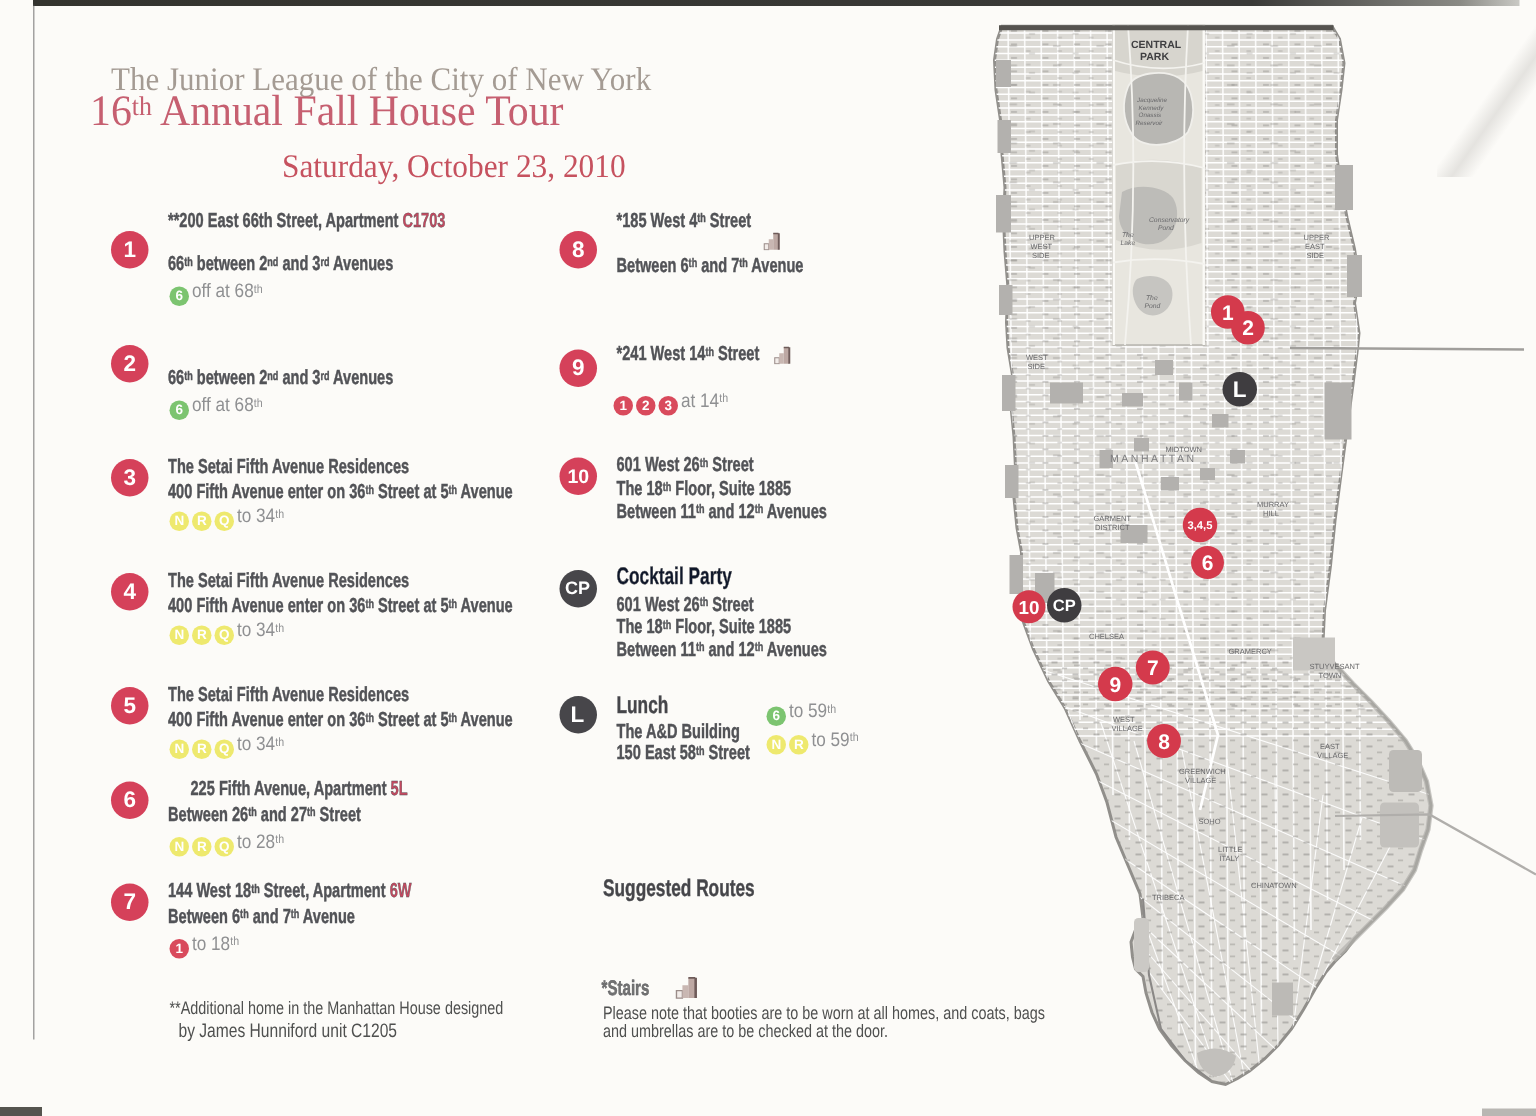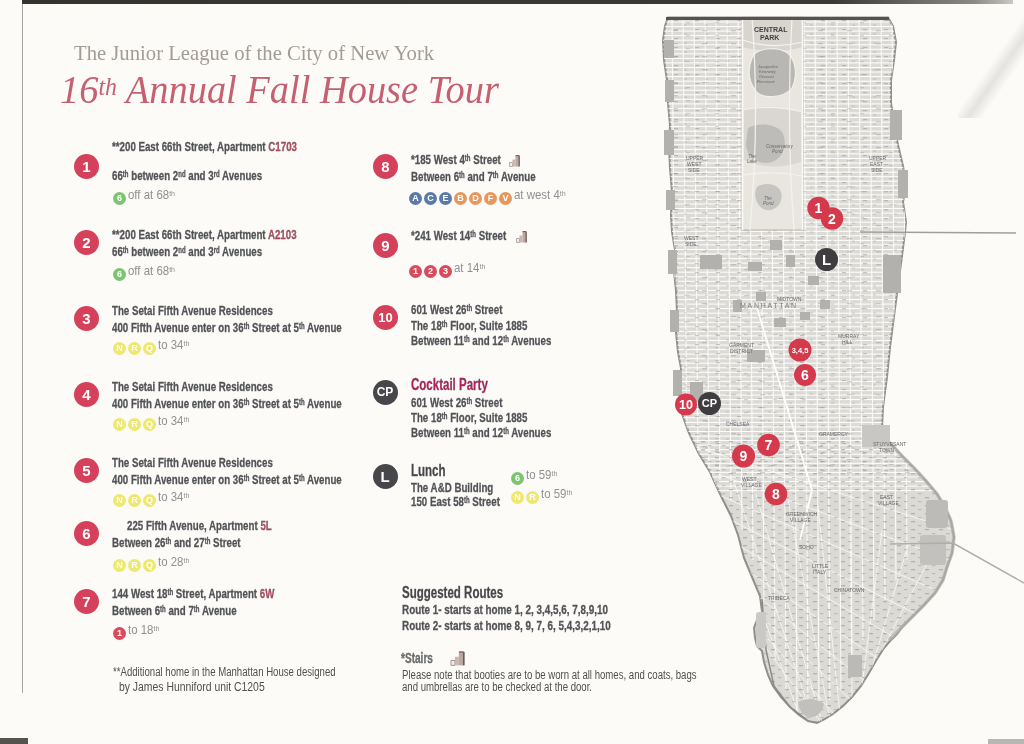--- a/index.html
+++ b/index.html
@@ -23,32 +23,32 @@
 .bb{background:#5b7aa8}
 .bo{background:#e5975e}
 .serif{font-family:"Liberation Serif",serif}
 </style>
 </head>
 <body>
 <div id="page">
 
 <div class="abs serif" style="left:74px;top:42px;font-size:22px;color:#a49b93"><span class="ch" style="transform:scaleX(.94)" id="hdr1">The Junior League of the City of New York</span></div>
 
-<div class="abs serif" style="left:60px;top:70px;font-size:40px;font-style:italic;color:#c65f70"><span class="ch" style="transform:scaleX(.96)" id="hdr2">16<sup>th</sup> Annual Fall House Tour</span></div>
-
+<div class="abs serif" style="left:60px;top:60px;font-size:29px;color:#c65f70"><span class="ch" style="transform:scaleX(.96)" id="hdr2">16<sup>th</sup> Annual Fall House Tour</span></div>
+
+<div class="abs serif" style="left:188px;top:100px;font-size:22px;color:#c6525f"><span class="ch" style="transform:scaleX(.95)" id="hdr3">Saturday, October 23, 2010</span></div>
 
 <div class="mk" style="left:74px;top:153.5px">1</div>
 
 <div class="abs b" style="left:112px;top:140px"><span class="c">**200 East 66th Street, Apartment <span class="red">C1703</span></span></div>
 <div class="abs b" style="left:112px;top:168.6px"><span class="c">66<sup>th</sup> between 2<sup>nd</sup> and 3<sup>rd</sup> Avenues</span></div>
 <div class="abs" style="left:113px;top:185.5px"><span class="bu-row"><span class="bu bg">6</span></span><span class="gray">off at 68<sup>th</sup></span></div>
 
 <div class="mk" style="left:74px;top:229.5px">2</div>
 
-<div class="abs b" style="left:112px;top:227.8px"><span class="c">**200 East 66th Street, Apartment <span class="red">A2103</span></span></div>
 <div class="abs b" style="left:112px;top:244.6px"><span class="c">66<sup>th</sup> between 2<sup>nd</sup> and 3<sup>rd</sup> Avenues</span></div>
 <div class="abs" style="left:113px;top:261.5px"><span class="bu-row"><span class="bu bg">6</span></span><span class="gray">off at 68<sup>th</sup></span></div>
 
 <div class="mk" style="left:74px;top:305.5px">3</div>
 
 <div class="abs b" style="left:112px;top:303.8px"><span class="c">The Setai Fifth Avenue Residences</span></div>
 <div class="abs b" style="left:112px;top:320.6px"><span class="c">400 Fifth Avenue enter on 36<sup>th</sup> Street at 5<sup>th</sup> Avenue</span></div>
 <div class="abs" style="left:113px;top:335.5px"><span class="bu-row"><span class="bu by">N</span><span class="bu by">R</span><span class="bu by">Q</span></span><span class="gray">to 34<sup>th</sup></span></div>
 
 <div class="mk" style="left:74px;top:381.5px">4</div>
@@ -70,31 +70,30 @@
 <div class="abs" style="left:113px;top:552.5px"><span class="bu-row"><span class="bu by">N</span><span class="bu by">R</span><span class="bu by">Q</span></span><span class="gray">to 28<sup>th</sup></span></div>
 
 <div class="mk" style="left:74px;top:588.5px">7</div>
 
 <div class="abs b" style="left:112px;top:586.8px"><span class="c">144 West 18<sup>th</sup> Street, Apartment <span class="red">6W</span></span></div>
 <div class="abs b" style="left:112px;top:603.6px"><span class="c">Between 6<sup>th</sup> and 7<sup>th</sup> Avenue</span></div>
 <div class="abs" style="left:113px;top:620.5px"><span class="bu-row"><span class="bu br">1</span></span><span class="gray">to 18<sup>th</sup></span></div>
 
 <div class="mk" style="left:373px;top:153.5px">8</div>
 
-<div class="abs b" style="left:411px;top:153px"><span class="c">*185 West 4<sup>th</sup> Street</span></div>
+<div class="abs b" style="left:411px;top:140px"><span class="c">*185 West 4<sup>th</sup> Street</span></div>
 
 <svg class="abs" style="left:508px;top:154px" width="14" height="13">
       <path d="M1.5,8.5 h3 v4 h-3 z" fill="#f2ece9" stroke="#9a8c89" stroke-width=".7"></path>
       <path d="M4.5,5.5 h3 v7 h-3 z" fill="#c9b7b2"></path>
       <path d="M7.5,1.5 h3.5 v11 h-3.5 z" fill="#bda8a3"></path>
       <path d="M11.2,1.5 v11" stroke="#6e5b59" stroke-width="1.3"></path>
       <path d="M7.5,1.6 h3.5" stroke="#6e5b59" stroke-width="1"></path>
     </svg>
 <div class="abs b" style="left:411px;top:169.6px"><span class="c">Between 6<sup>th</sup> and 7<sup>th</sup> Avenue</span></div>
-<div class="abs" style="left:409px;top:185.5px"><span class="bu-row"><span class="bu bb">A</span><span class="bu bb">C</span><span class="bu bb">E</span><span class="bu bo">B</span><span class="bu bo">D</span><span class="bu bo">F</span><span class="bu bo">V</span></span><span class="gray">at west 4<sup>th</sup></span></div>
 
 <div class="mk" style="left:373px;top:233px">9</div>
 
 <div class="abs b" style="left:411px;top:228.6px"><span class="c">*241 West 14<sup>th</sup> Street</span></div>
 
 <svg class="abs" style="left:515px;top:230px" width="14" height="13">
       <path d="M1.5,8.5 h3 v4 h-3 z" fill="#f2ece9" stroke="#9a8c89" stroke-width=".7"></path>
       <path d="M4.5,5.5 h3 v7 h-3 z" fill="#c9b7b2"></path>
       <path d="M7.5,1.5 h3.5 v11 h-3.5 z" fill="#bda8a3"></path>
       <path d="M11.2,1.5 v11" stroke="#6e5b59" stroke-width="1.3"></path>
@@ -103,39 +102,37 @@
 <div class="abs" style="left:409px;top:258.5px"><span class="bu-row"><span class="bu br">1</span><span class="bu br">2</span><span class="bu br">3</span></span><span class="gray">at 14<sup>th</sup></span></div>
 
 <div class="mk" style="left:373px;top:304.5px;font-size:13px">10</div>
 
 <div class="abs b" style="left:411px;top:303.1px"><span class="c">601 West 26<sup>th</sup> Street</span></div>
 <div class="abs b" style="left:411px;top:318.6px"><span class="c">The 18<sup>th</sup> Floor, Suite 1885</span></div>
 <div class="abs b" style="left:411px;top:334.3px"><span class="c">Between 11<sup>th</sup> and 12<sup>th</sup> Avenues</span></div>
 
 <div class="mk mkd" style="left:372.5px;top:379.5px;font-size:12px">CP</div>
 
-<div class="abs b" style="left:411px;top:377.2px;font-size:16px;color:#be185d"><span class="c">Cocktail Party</span></div>
+<div class="abs b" style="left:411px;top:377.2px;font-size:16px;color:#0f172a"><span class="c">Cocktail Party</span></div>
 <div class="abs b" style="left:411px;top:395.6px"><span class="c">601 West 26<sup>th</sup> Street</span></div>
 <div class="abs b" style="left:411px;top:410.9px"><span class="c">The 18<sup>th</sup> Floor, Suite 1885</span></div>
 <div class="abs b" style="left:411px;top:426.2px"><span class="c">Between 11<sup>th</sup> and 12<sup>th</sup> Avenues</span></div>
 
 <div class="mk mkd" style="left:372.5px;top:463.5px">L</div>
 
 <div class="abs b" style="left:411px;top:463.0px;font-size:16px;color:#454549"><span class="c">Lunch</span></div>
 <div class="abs b" style="left:411px;top:480.5px"><span class="c">The A&amp;D Building</span></div>
 <div class="abs b" style="left:411px;top:494.5px"><span class="c">150 East 58<sup>th</sup> Street</span></div>
 
 <div class="abs" style="left:511px;top:466px"><span class="bu-row"><span class="bu bg">6</span></span><span class="gray">to 59<sup>th</sup></span></div>
 <div class="abs" style="left:511px;top:485px"><span class="bu-row"><span class="bu by">N</span><span class="bu by">R</span></span><span class="gray">to 59<sup>th</sup></span></div>
 
 <div class="abs b" style="left:402px;top:584.7px;font-size:16px;color:#454549"><span class="c">Suggested Routes</span></div>
 
-<div class="abs b" style="left:402px;top:602.5px;font-size:13px"><span class="cr">Route 1- starts at home 1, 2, 3,4,5,6, 7,8,9,10</span></div>
-
-<div class="abs b" style="left:402px;top:618.6px;font-size:13px"><span class="cr">Route 2- starts at home 8, 9, 7, 6, 5,4,3,2,1,10</span></div>
+
 
 <div class="abs b" style="left:401px;top:650.6px;font-size:14px;color:#737373"><span class="c">*Stairs</span></div>
 
 <svg class="abs" style="left:449px;top:650px" width="19" height="16">
       <g transform="scale(1.32,1.23)">
         <path d="M1.5,8.5 h3 v4 h-3 z" fill="#f2ece9" stroke="#9a8c89" stroke-width=".7"></path>
         <path d="M4.5,5.5 h3 v7 h-3 z" fill="#c9b7b2"></path>
         <path d="M7.5,1.5 h3.5 v11 h-3.5 z" fill="#bda8a3"></path>
         <path d="M11.2,1.5 v11" stroke="#6e5b59" stroke-width="1.3"></path>
         <path d="M7.5,1.6 h3.5" stroke="#6e5b59" stroke-width="1"></path>

